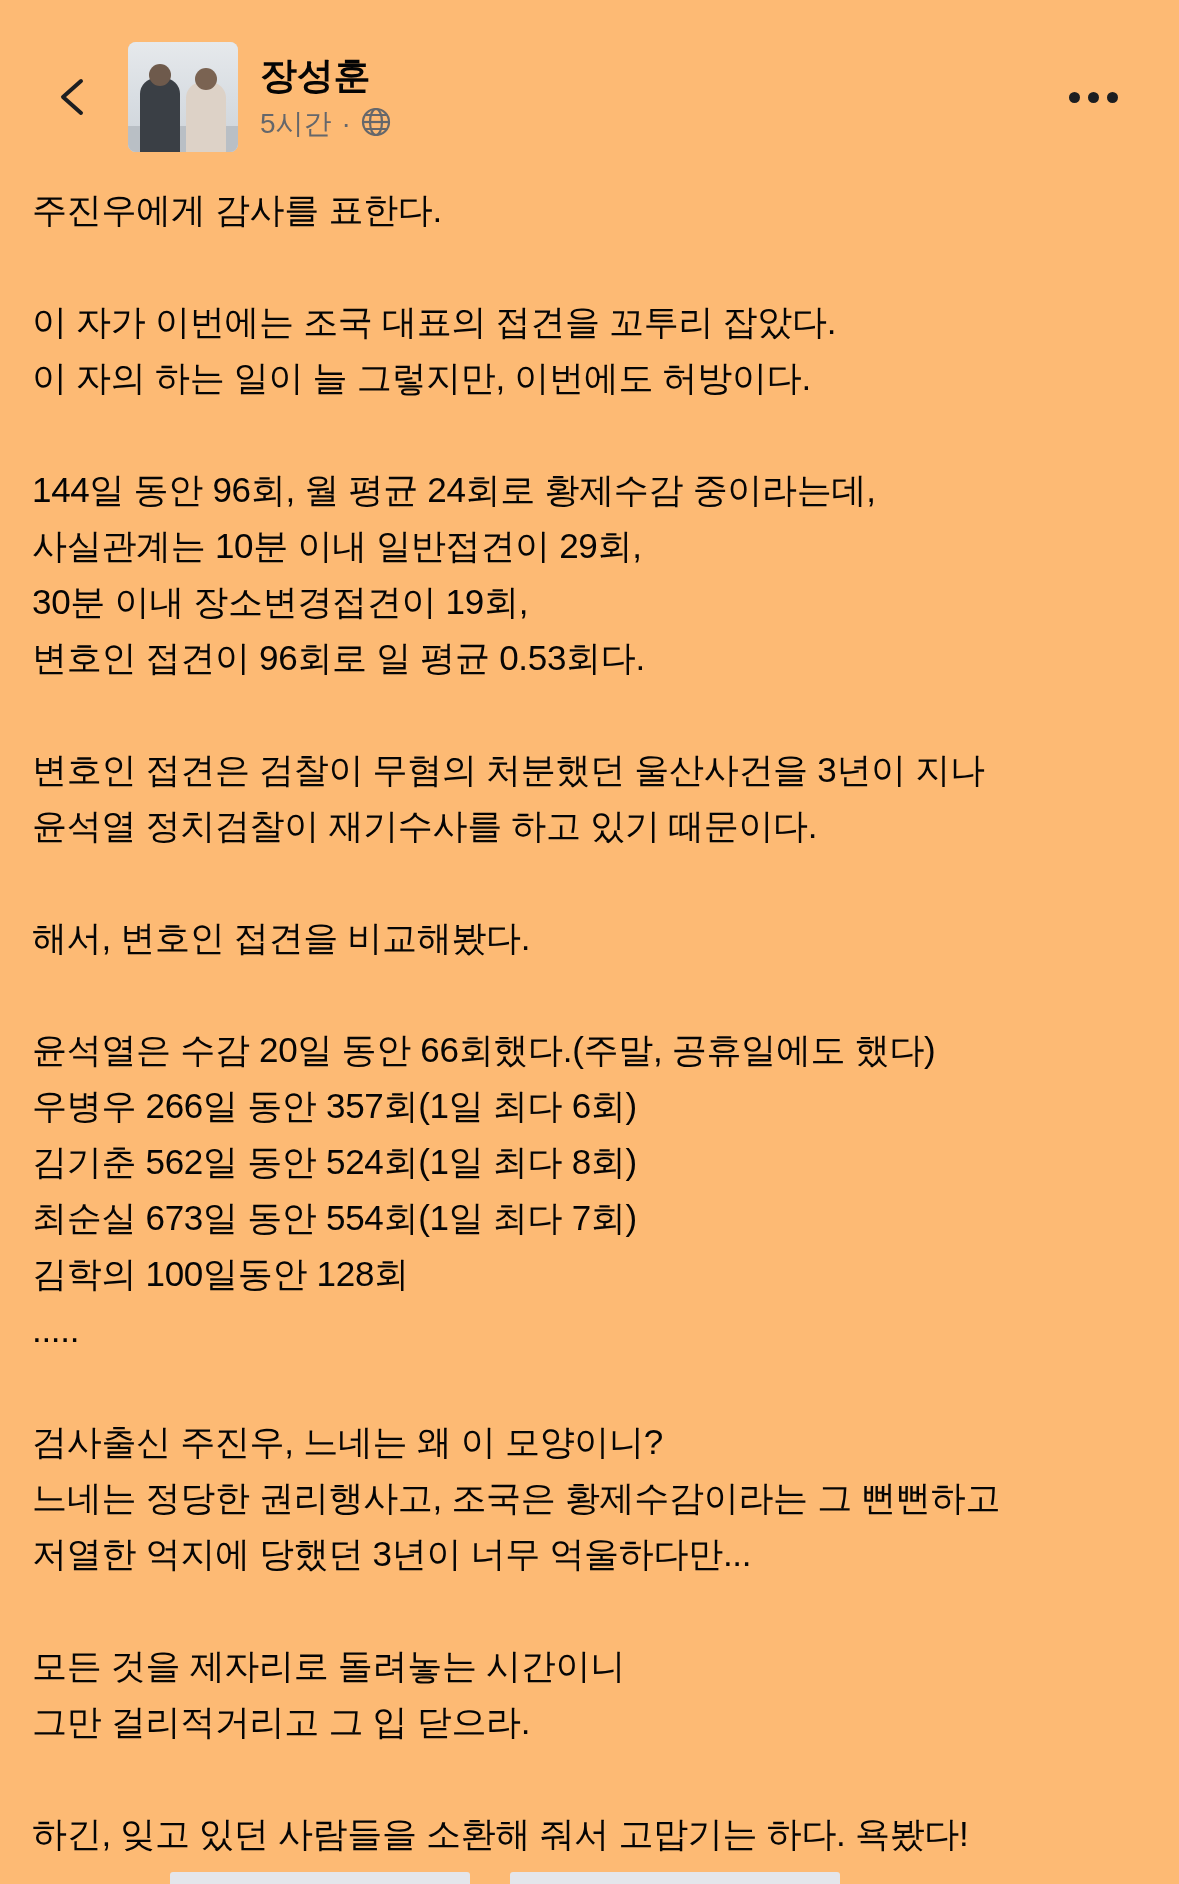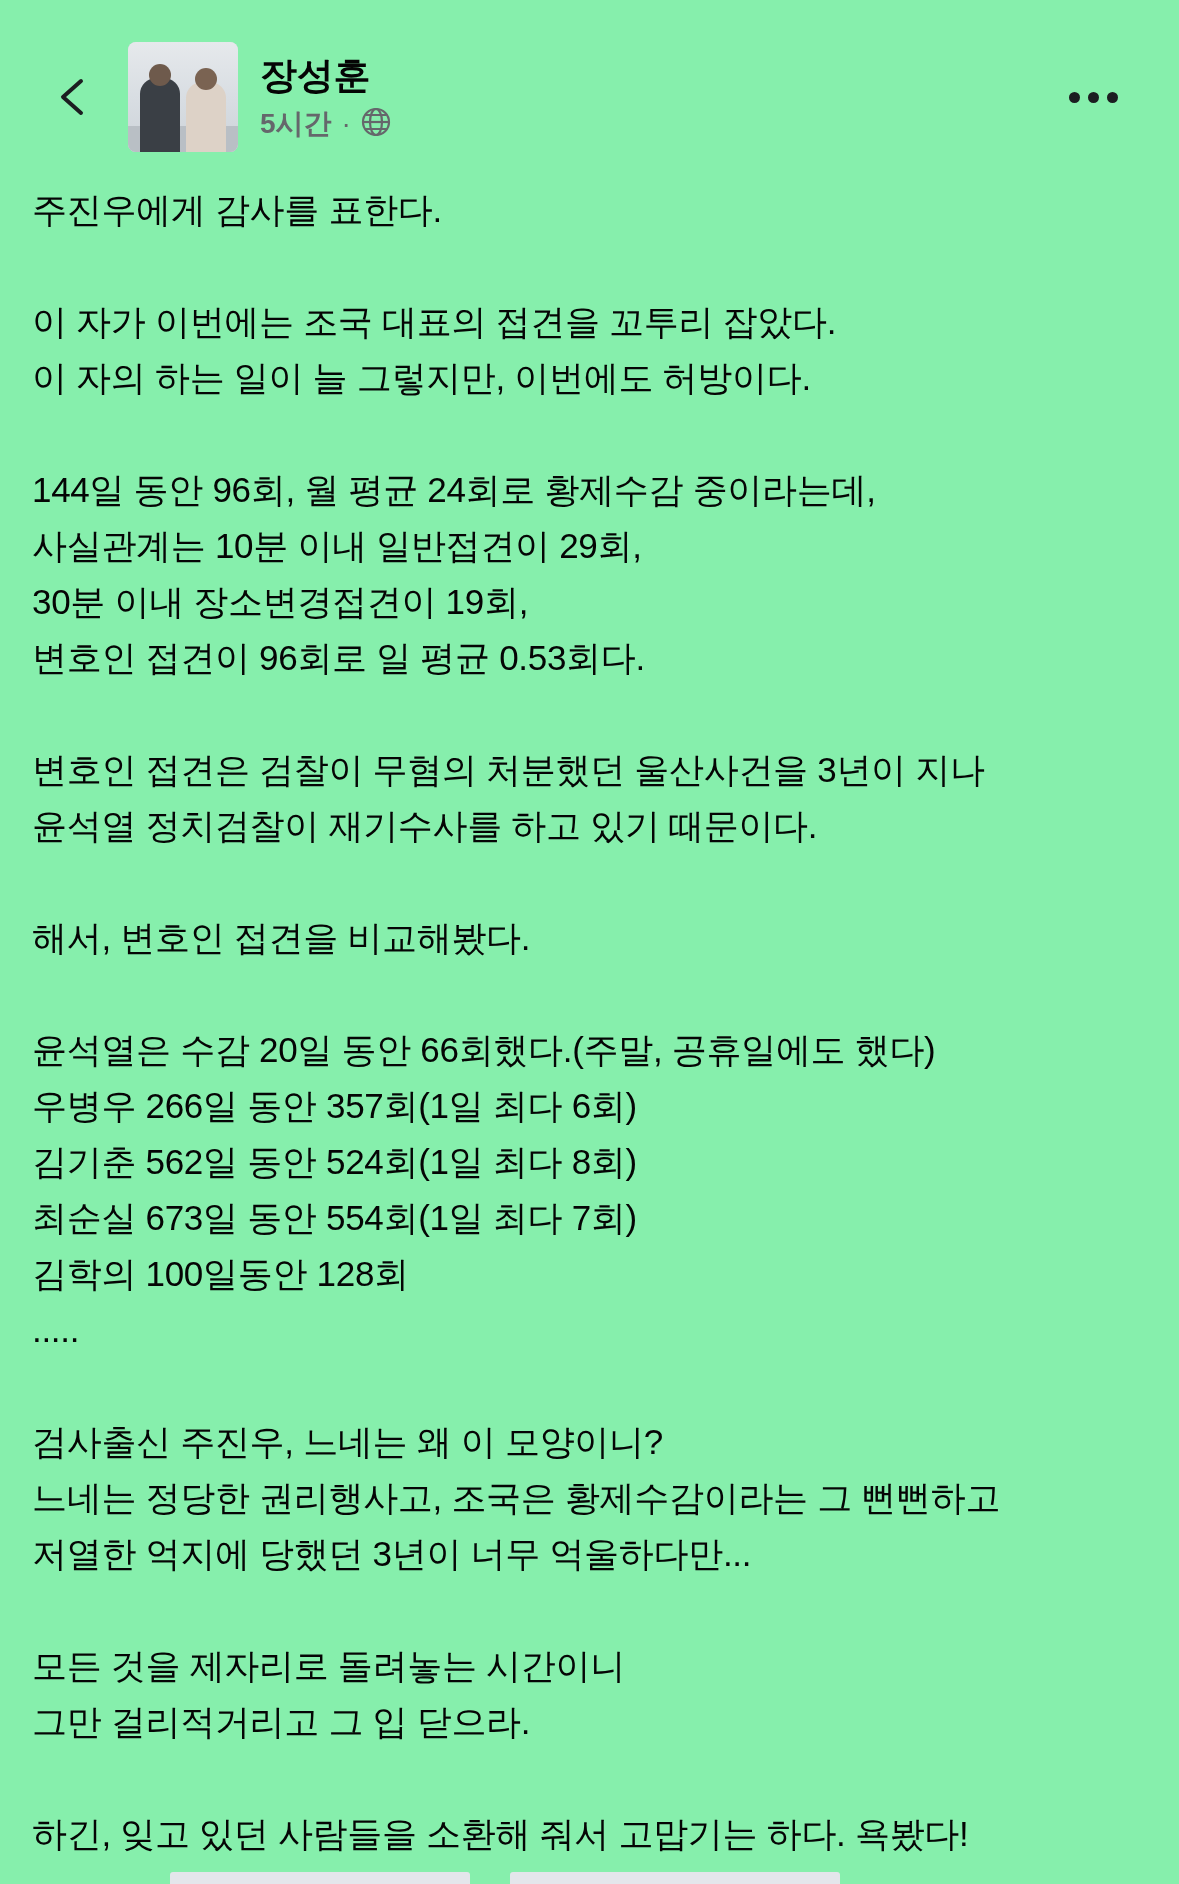--- a/index.html
+++ b/index.html
@@ -12,21 +12,21 @@
     height: 1884px;
     font-family: "Liberation Sans", sans-serif;
     color: #050505;
     overflow: hidden;
     position: relative;
   }
 
   .page {
     width: 1179px;
     height: 1884px;
-    background: #86efac;
+    background: #fdba74;
     display: flex;
     flex-direction: column;
     position: relative;
     justify-content: space-between;
   }
 
   
   .post-header {
     display: flex;
     align-items: center;
@@ -99,21 +99,20 @@
   .meta-row {
     display: flex;
     align-items: center;
     margin-top: 8px;
     gap: 10px;
   }
   .meta-time {
     font-size: 28px;
     color: #65676b;
     line-height: 1.2;
-    font-weight: bold;
   }
   .meta-dot {
     font-size: 28px;
     color: #65676b;
     line-height: 1.2;
   }
   .globe-icon { display: block; }
 
   .more-button {
     width: 80px;

